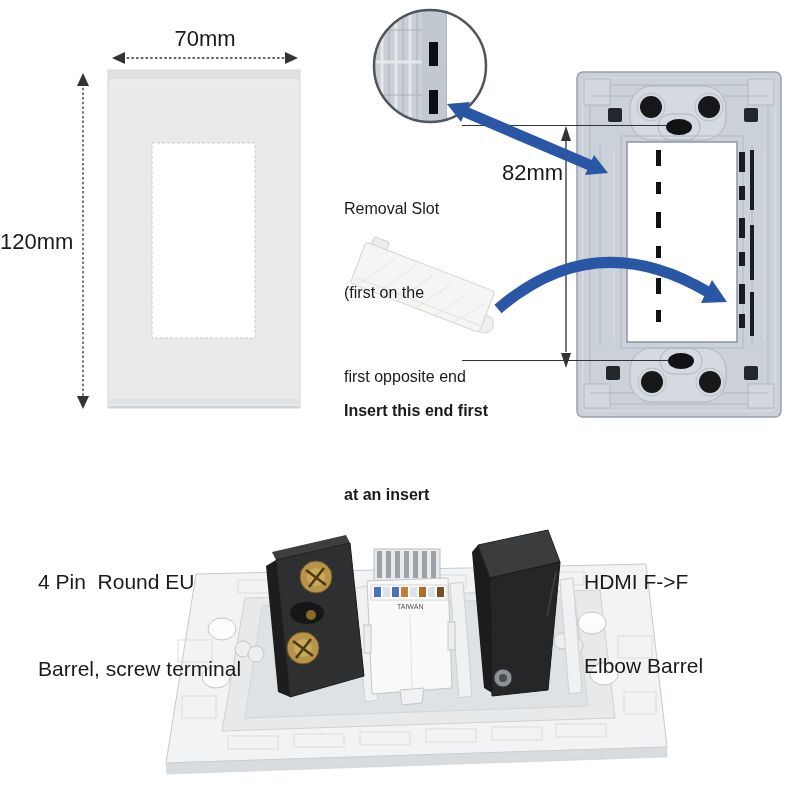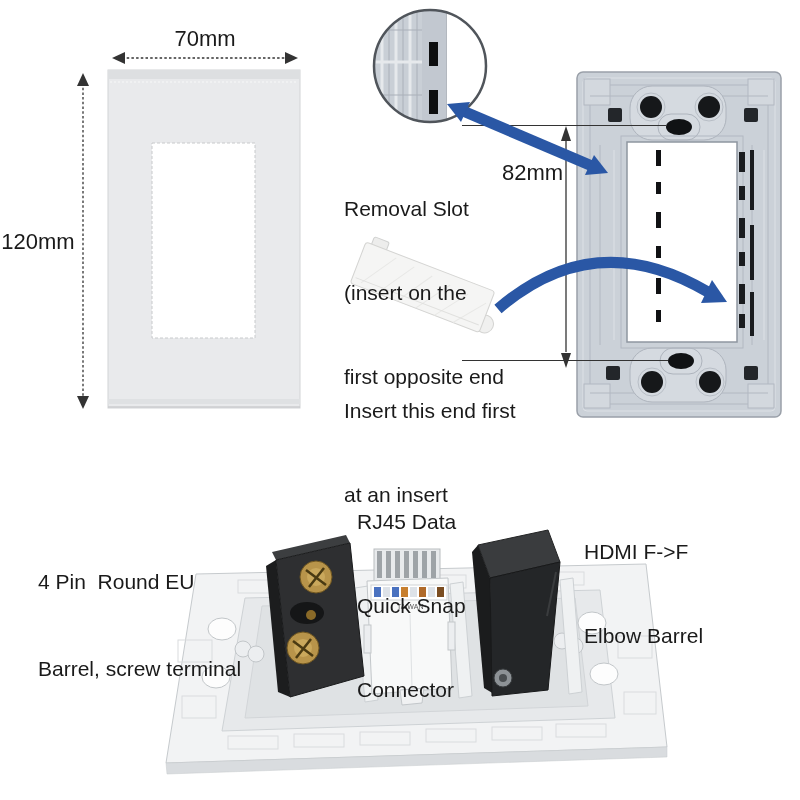--- a/index.html
+++ b/index.html
@@ -3,24 +3,24 @@
 <meta charset="utf-8">
 <style>
   html,body{margin:0;padding:0;background:#ffffff;}
   .canvas{
     position:relative;width:800px;height:800px;background:#ffffff;
     font-family:"Liberation Sans", sans-serif;color:#1a1a1a;overflow:hidden;
   }
   svg.layer{position:absolute;left:0;top:0;z-index:1;}
   .txt{position:absolute;z-index:2;white-space:pre-wrap;color:#1a1a1a;}
   .dim-label{font-size:22px;font-weight:400;}
-  .note{font-size:21px;line-height:28px;}
+  .note{font-size:16px;line-height:28px;}
   .mod-label{font-size:21px;line-height:29px;}
   .center{text-align:center;}
-  .right{text-align:center;}
+  .right{text-align:left;}
 </style>
 </head>
 <body>
 
 <div class="canvas">
 
 <svg class="layer" width="800" height="800" viewBox="0 0 800 800">
   <defs>
     <clipPath id="magClip">
           <circle cx="430" cy="66" r="56"></circle>
@@ -253,38 +253,33 @@
 </svg>
 
 <div class="txt dim-label center" style="left:145px;top:26px;width:120px;text-align:center;">70mm</div>
 
 <div class="txt dim-label right" style="left:0px;top:229px;width:76px;">120mm</div>
 
 <div class="txt dim-label right" style="left:502px;top:160px;width:58px;">82mm</div>
 
 <div class="txt note" style="left:344px;top:139px;width:185px;">
   <div>Removal Slot</div>
-  <div>(insert on the</div>
+  <div>(first on the</div>
   <div>first opposite end</div>
 </div>
 
-<div class="txt note" style="left:344px;top:341px;width:200px;">
+<div class="txt note" style="left:344px;top:341px;width:200px;font-weight:bold;">
   <div>Insert this end first</div>
   <div>at an insert</div>
 </div>
 
 <div class="txt mod-label" style="left:38px;top:509px;width:230px;">
   <div>4 Pin  Round EU</div>
   <div>Barrel, screw terminal</div>
 </div>
 
-<div class="txt mod-label" style="left:357px;top:452px;width:160px;line-height:28px;">
-  <div>RJ45 Data</div>
-  <div>Quick Snap</div>
-  <div>Connector</div>
-</div>
-
-<div class="txt mod-label" style="left:584px;top:482px;width:170px;line-height:28px;">
+
+<div class="txt mod-label" style="left:584px;top:512px;width:170px;line-height:28px;">
   <div>HDMI F-&gt;F</div>
   <div>Elbow Barrel</div>
 </div>
 
 </div>
 
 </body></html>

